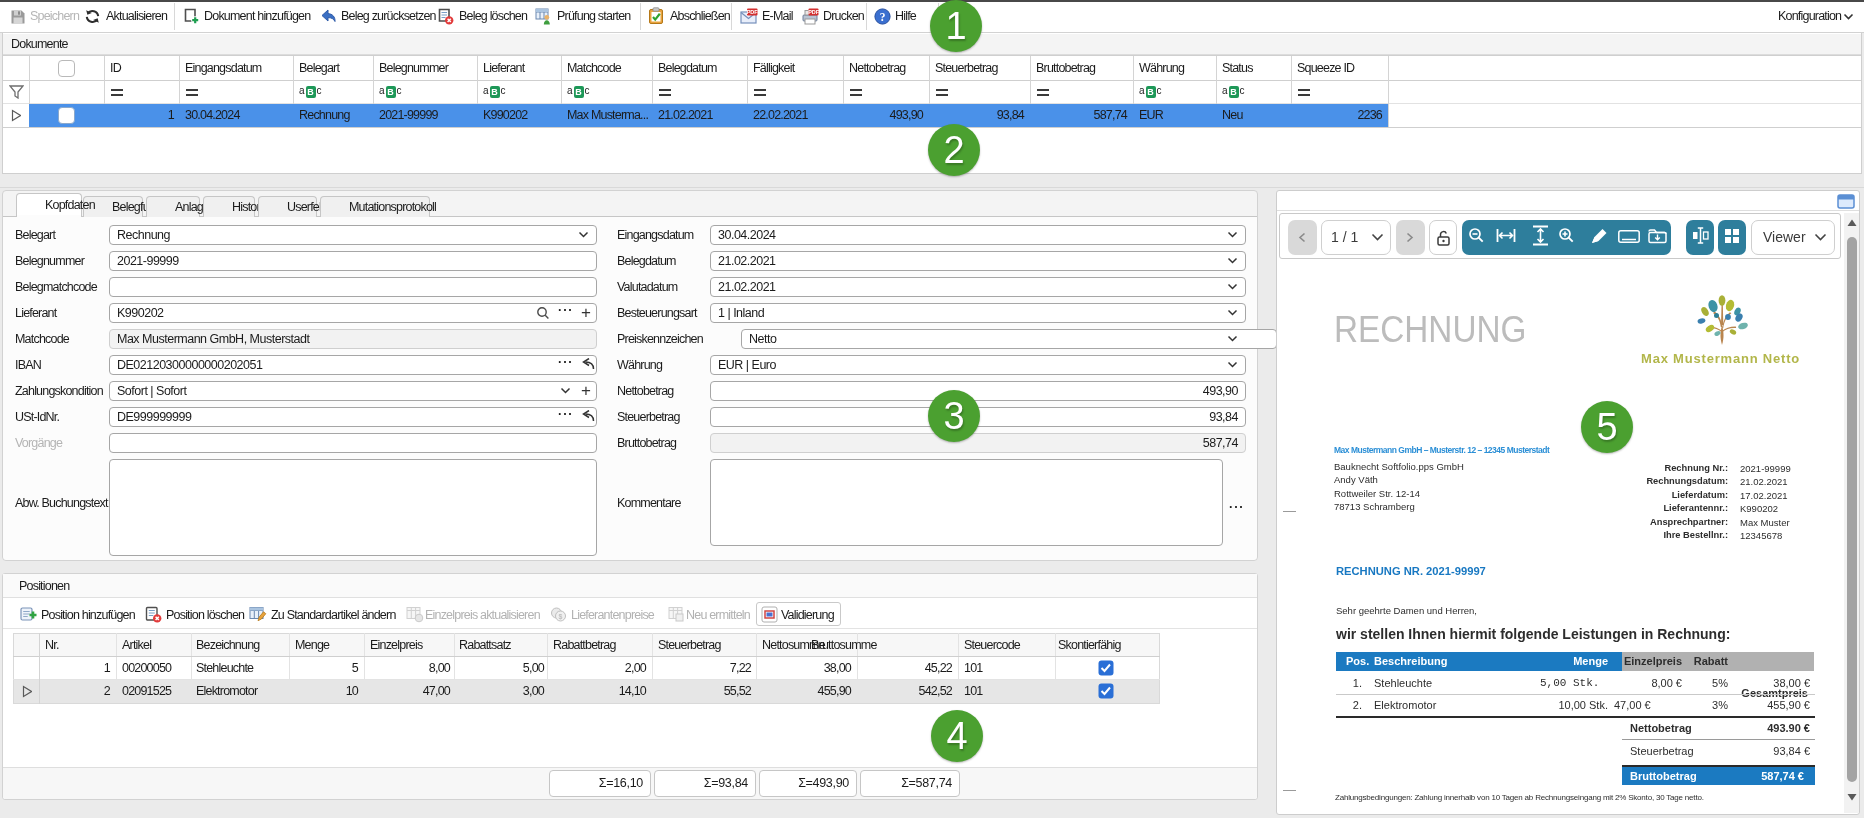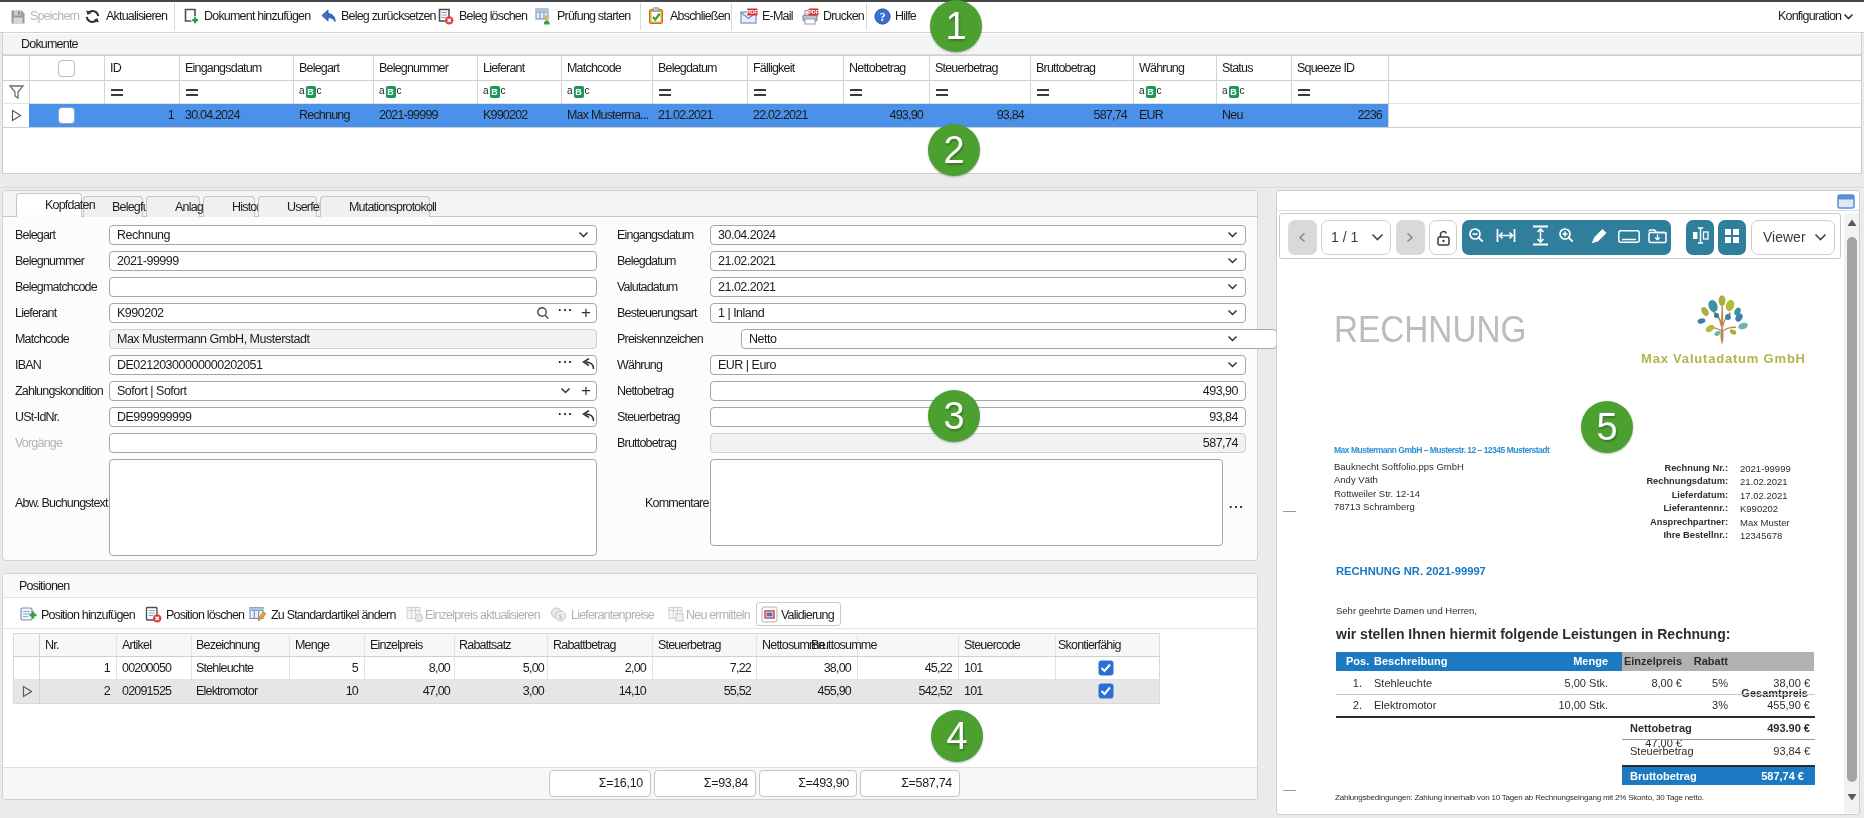--- a/index.html
+++ b/index.html
@@ -122,21 +122,21 @@
 </div>
 <div class="lbl" style="left:895px;top:9px;">Hilfe</div>
 <div class="abs" style="left:938px;top:3px;width:1px;height:27px;background:#d8d8d8;"></div>
 <div class="lbl" style="left:1778px;top:9px;">Konfiguration</div>
 <svg class="abs" style="left:1843px;top:13px;" width="11" height="8">
     <path d="M1.5 1.5l4 4 4-4" fill="none" stroke="#333" stroke-width="1.6"></path>
   </svg>
 
 <div class="abs" style="left:2px;top:33px;width:1860px;height:141px;background:#fff;border:1px solid #cfcfcf;border-top:none;"></div>
 <div class="abs" style="left:3px;top:34px;width:1858px;height:21px;background:#f4f4f4;border-bottom:1px solid #dcdcdc;"></div>
-<div class="lbl" style="left:21px;top:37px;">Dokumente</div>
+<div class="lbl" style="left:11px;top:37px;">Dokumente</div>
 <div class="abs" id="docgrid" style="left:3px;top:56px;width:1858px;height:117px;background:#fff;"></div>
 <div class="abs" style="left:3px;top:55px;width:1858px;height:1px;background:#cfcfcf;"></div>
 <div class="abs" style="left:3px;top:80px;width:1858px;height:1px;background:#cfcfcf;"></div>
 <div class="abs" style="left:3px;top:103px;width:1858px;height:1px;background:#e2e2e2;"></div>
 <div class="abs" style="left:3px;top:127px;width:1858px;height:1px;background:#cfcfcf;"></div>
 
 <div class="gline" style="left:29px;top:56px;width:1px;height:71px;"></div>
 <div class="gline" style="left:104px;top:56px;width:1px;height:71px;"></div>
 <div class="gline" style="left:179px;top:56px;width:1px;height:71px;"></div>
 <div class="gline" style="left:293px;top:56px;width:1px;height:71px;"></div>
@@ -267,21 +267,21 @@
 
 <div class="lbl" style="left:617px;top:228px;">Eingangsdatum</div>
 <div class="lbl" style="left:617px;top:254px;">Belegdatum</div>
 <div class="lbl" style="left:617px;top:280px;">Valutadatum</div>
 <div class="lbl" style="left:617px;top:306px;">Besteuerungsart</div>
 <div class="lbl" style="left:617px;top:332px;">Preiskennzeichen</div>
 <div class="lbl" style="left:617px;top:358px;">Währung</div>
 <div class="lbl" style="left:617px;top:384px;">Nettobetrag</div>
 <div class="lbl" style="left:617px;top:410px;">Steuerbetrag</div>
 <div class="lbl" style="left:617px;top:436px;">Bruttobetrag</div>
-<div class="lbl" style="left:645px;top:496px;text-align:right;">Kommentare</div>
+<div class="lbl" style="left:617px;top:496px;text-align:right;">Kommentare</div>
 
 <div class="inp" style="left:710px;top:225px;width:536px;">30.04.2024</div>
 <svg class="abs" style="left:1227px;top:231px;" width="11" height="8">
     <path d="M1.5 1.5l4 4 4-4" fill="none" stroke="#333" stroke-width="1.5"></path>
   </svg>
 <div class="inp" style="left:710px;top:251px;width:536px;">21.02.2021</div>
 <svg class="abs" style="left:1227px;top:257px;" width="11" height="8">
     <path d="M1.5 1.5l4 4 4-4" fill="none" stroke="#333" stroke-width="1.5"></path>
   </svg>
 <div class="inp" style="left:710px;top:277px;width:536px;">21.02.2021</div>
@@ -559,48 +559,48 @@
  <circle cx="22.5" cy="21.5" r="2.5" fill="#2e7f96"></circle>
  <circle cx="34" cy="23" r="2.9" fill="#3a7fae"></circle>
  <ellipse cx="45" cy="23.5" rx="3.2" ry="4.4" fill="#3a7fae" transform="rotate(32 45 23.5)"></ellipse>
  <ellipse cx="7.5" cy="27" rx="4" ry="2.5" fill="#3a7fae" transform="rotate(-14 7.5 27)"></ellipse>
  <ellipse cx="16" cy="34.5" rx="4.6" ry="2.9" fill="#b4bc34" transform="rotate(-32 16 34.5)"></ellipse>
  <ellipse cx="49" cy="32" rx="5" ry="3.1" fill="#6fb3ad" transform="rotate(-18 49 32)"></ellipse>
  <ellipse cx="39" cy="38" rx="3.4" ry="2.3" fill="#a9b037" transform="rotate(30 39 38)"></ellipse>
  <ellipse cx="23.5" cy="39.5" rx="3.2" ry="2.1" fill="#6fb3ad" transform="rotate(-26 23.5 39.5)"></ellipse>
  </g>
 </svg>
-<div class="abs nw" style="left:1641px;top:351px;font-size:13px;font-weight:bold;color:#b2b64a;letter-spacing:0.8px;">Max Valutadatum GmbH</div>
+<div class="abs nw" style="left:1641px;top:351px;font-size:13px;font-weight:bold;color:#b2b64a;letter-spacing:0.8px;">Max Mustermann Netto</div>
 <div class="abs nw" style="left:1334px;top:445px;font-size:8.5px;letter-spacing:-0.5px;font-weight:bold;color:#2b8fd6;">Max Mustermann GmbH – Musterstr. 12 – 12345 Musterstadt</div>
 <div class="abs nw" style="left:1334px;top:460px;font-size:9.5px;color:#2d2d2d;line-height:13.4px;">Bauknecht Softfolio.pps GmbH<br>Andy Väth<br>Rottweiler Str. 12-14<br>78713 Schramberg</div>
 <div class="abs nw" style="left:1450px;top:462px;width:278px;font-size:9.3px;font-weight:bold;color:#2d2d2d;line-height:13.4px;text-align:right;">Rechnung Nr.:<br>Rechnungsdatum:<br>Lieferdatum:<br>Lieferantennr.:<br>Ansprechpartner:<br>Ihre Bestellnr.:</div>
 <div class="abs nw" style="left:1740px;top:462px;font-size:9.5px;color:#2d2d2d;line-height:13.4px;">2021-99999<br>21.02.2021<br>17.02.2021<br>K990202<br>Max Muster<br>12345678</div>
 <div class="abs nw" style="left:1336px;top:565px;font-size:11.2px;font-weight:bold;color:#1878c2;">RECHNUNG NR. 2021-99997</div>
 <div class="abs nw" style="left:1336px;top:605px;font-size:9.5px;color:#2d2d2d;">Sehr geehrte Damen und Herren,</div>
 <div class="abs nw" style="left:1336px;top:626px;font-size:14px;color:#2d2d2d;font-weight:bold;">wir stellen Ihnen hiermit folgende Leistungen in Rechnung:</div>
 
 <div class="abs" style="left:1336px;top:652px;width:286px;height:19px;background:#1b7ac1;"></div>
 <div class="abs" style="left:1622px;top:652px;width:192px;height:19px;background:#b1b1b1;"></div>
 <div class="abs nw ivh" style="left:1346px;top:655px;color:#fff;">Pos.</div>
 <div class="abs nw ivh" style="left:1374px;top:655px;color:#fff;">Beschreibung</div>
 <div class="abs nw ivh" style="left:1540px;top:655px;width:68px;text-align:right;color:#fff;">Menge</div>
 <div class="abs nw ivh" style="left:1614px;top:655px;width:68px;text-align:right;">Einzelpreis</div>
 <div class="abs nw ivh" style="left:1690px;top:655px;width:38px;text-align:right;">Rabatt</div>
 <div class="abs nw ivh" style="left:1736px;top:655px;width:72px;text-align:right;margin-top:32px;">Gesamtpreis</div>
 <div class="abs nw ivc" style="left:1336px;top:677px;width:26px;text-align:right;">1.</div>
 <div class="abs nw ivc" style="left:1374px;top:677px;">Stehleuchte</div>
-<div class="abs nw ivc" style="left:1540px;top:677px;width:68px;text-align:right;">5,00 Stk.</div>
+<div class="abs nw ivc" style="left:1540px;top:677px;width:68px;font-family:Liberation Mono, monospace;">5,00 Stk.</div>
 <div class="abs nw ivc" style="left:1614px;top:677px;width:68px;text-align:right;">8,00 €</div>
 <div class="abs nw ivc" style="left:1690px;top:677px;width:38px;text-align:right;">5%</div>
 <div class="abs nw ivc" style="left:1736px;top:677px;width:74px;text-align:right;">38,00 €</div>
 <div class="abs" style="left:1336px;top:694px;width:479px;height:1px;background:#c9c9c9;"></div>
 <div class="abs nw ivc" style="left:1336px;top:699px;width:26px;text-align:right;">2.</div>
 <div class="abs nw ivc" style="left:1374px;top:699px;">Elektromotor</div>
 <div class="abs nw ivc" style="left:1540px;top:699px;width:68px;text-align:right;">10,00 Stk.</div>
-<div class="abs nw ivc" style="left:1614px;top:699px;width:68px;text-align:right;margin-top:38px;">47,00 €</div>
+<div class="abs nw ivc" style="left:1614px;top:699px;width:68px;">47,00 €</div>
 <div class="abs nw ivc" style="left:1690px;top:699px;width:38px;text-align:right;">3%</div>
 <div class="abs nw ivc" style="left:1736px;top:699px;width:74px;text-align:right;">455,90 €</div>
 <div class="abs" style="left:1336px;top:716px;width:479px;height:2px;background:#2a2a2a;"></div>
 <div class="abs nw ivc" style="left:1630px;top:722px;font-weight:bold;">Nettobetrag</div>
 <div class="abs nw ivc" style="left:1736px;top:722px;width:74px;text-align:right;font-weight:bold;">493.90 €</div>
 <div class="abs" style="left:1622px;top:739px;width:193px;height:1px;background:#9a9a9a;"></div>
 <div class="abs nw ivc" style="left:1630px;top:745px;">Steuerbetrag</div>
 <div class="abs nw ivc" style="left:1736px;top:745px;width:74px;text-align:right;">93,84 €</div>
 <div class="abs" style="left:1622px;top:765px;width:193px;height:2px;background:#2a2a2a;"></div>
 <div class="abs" style="left:1622px;top:767px;width:193px;height:18px;background:#1b7ac1;"></div>

